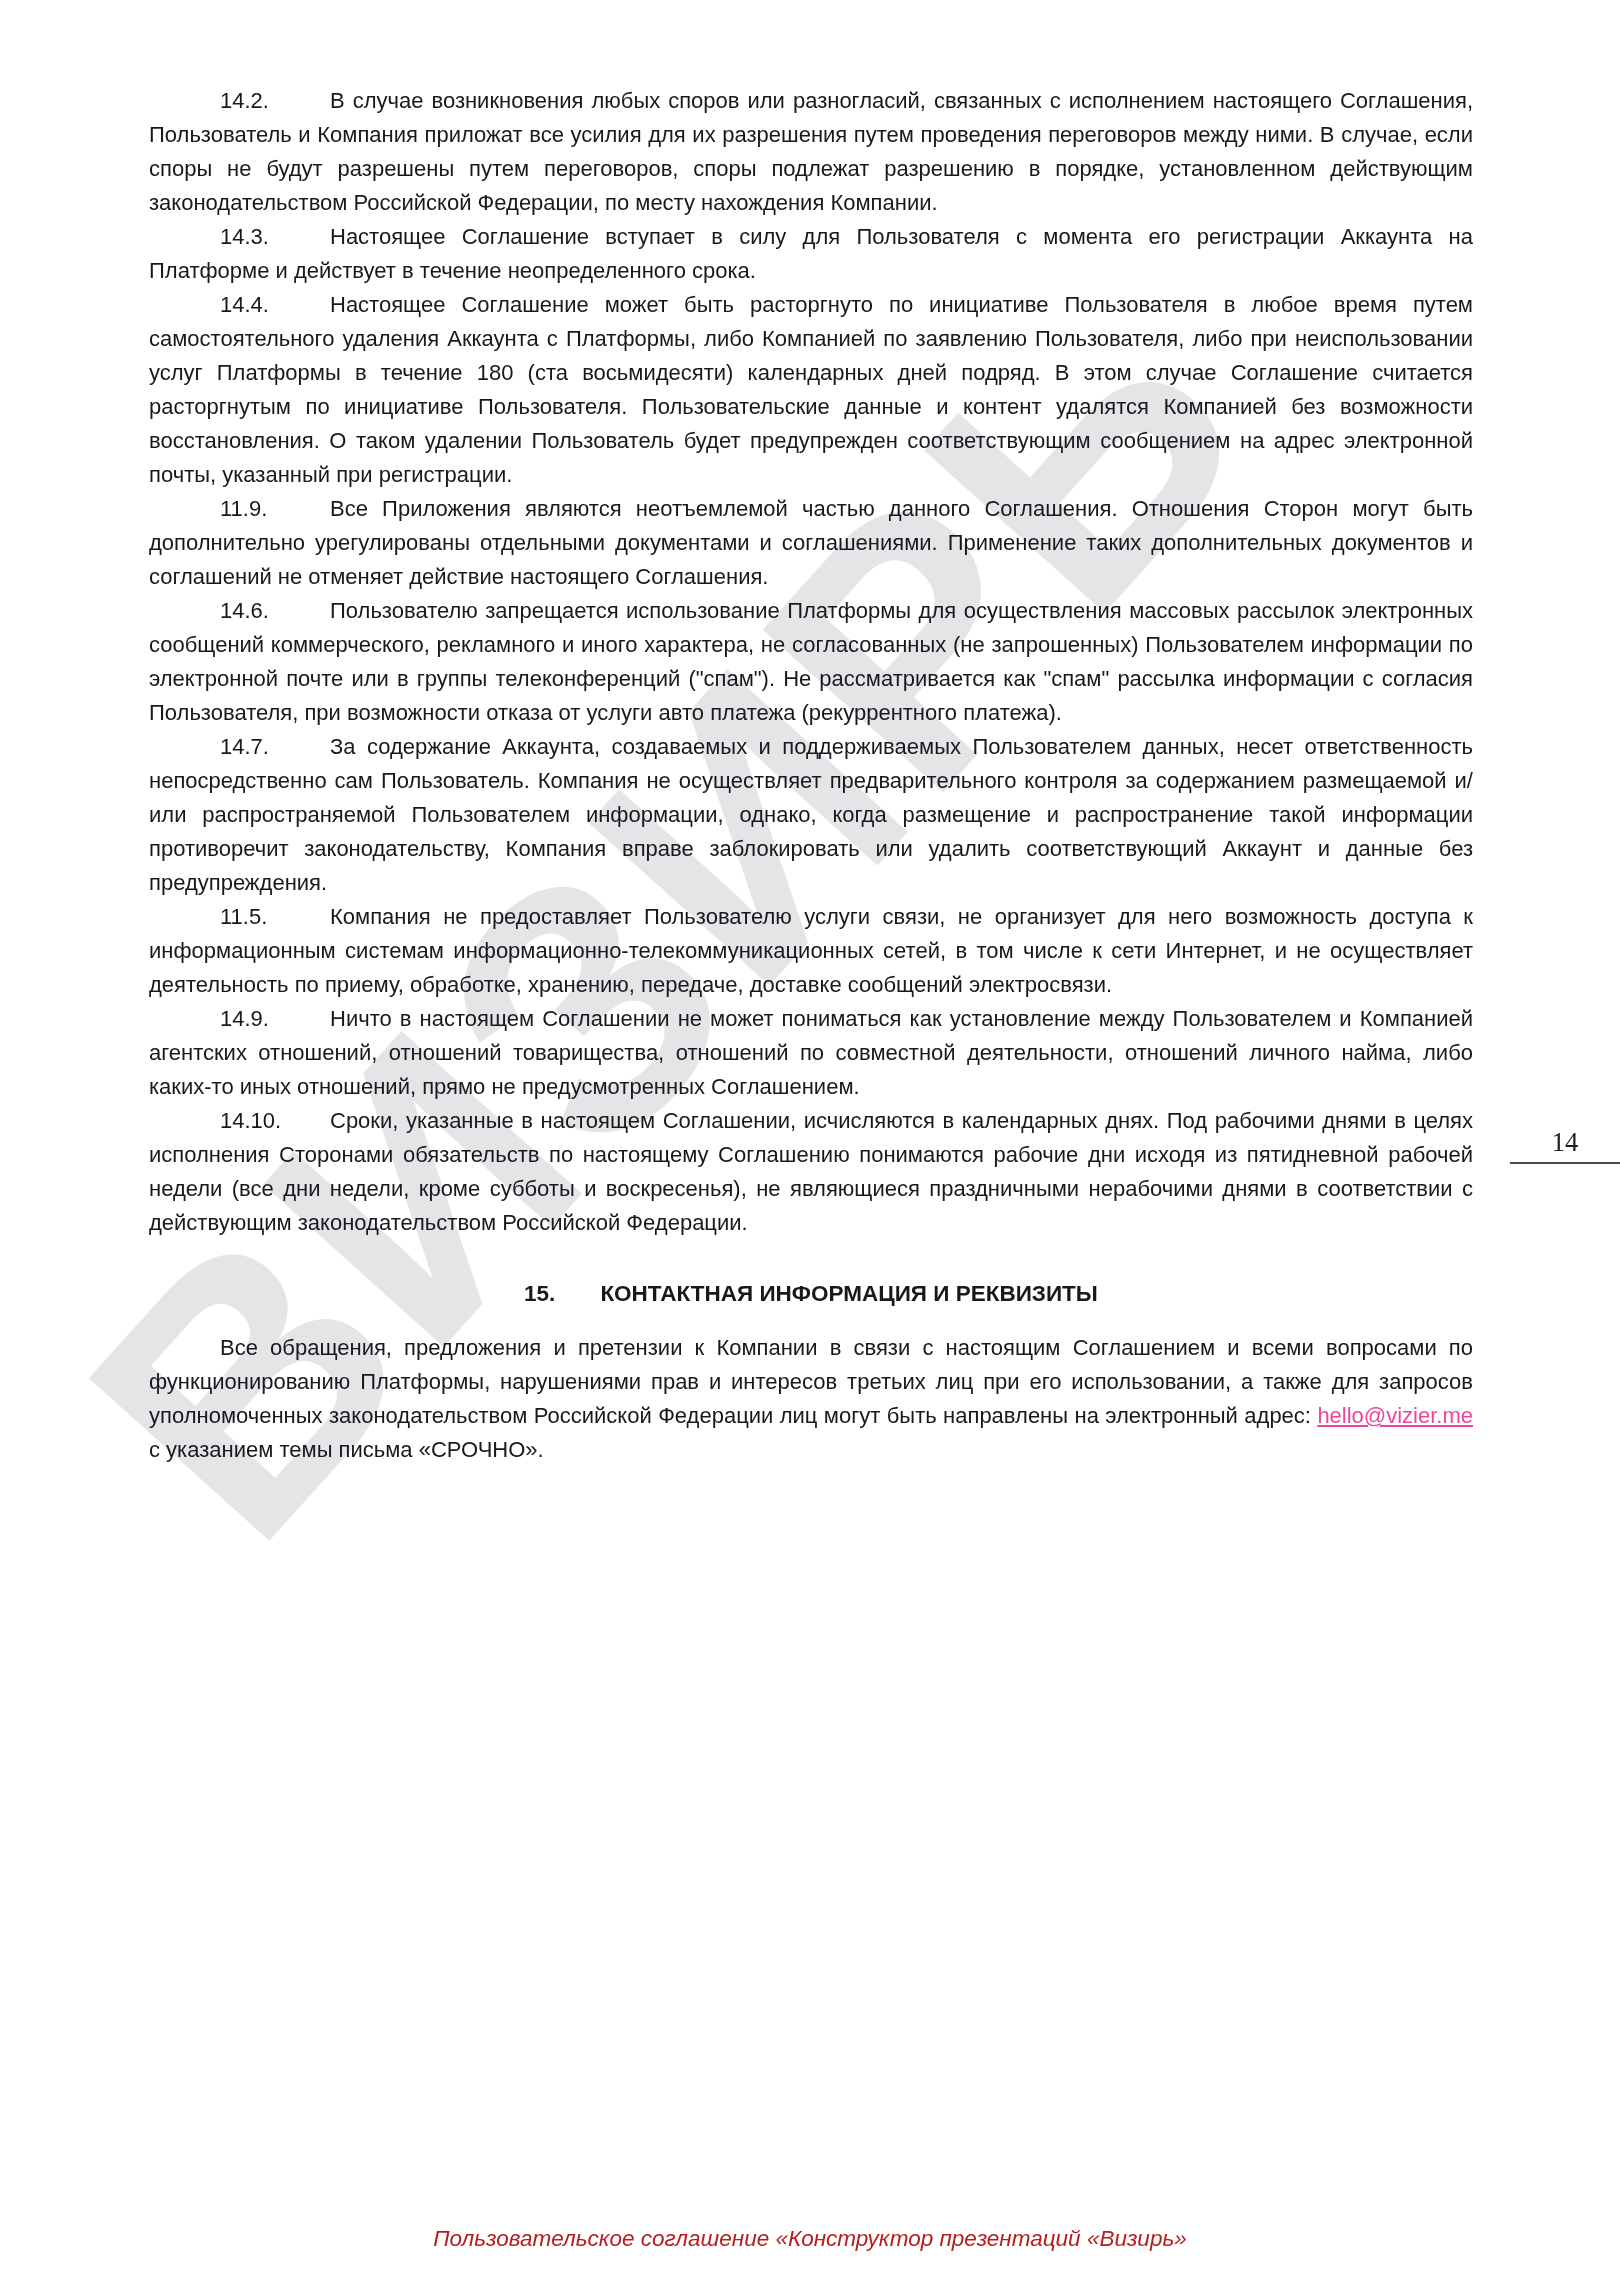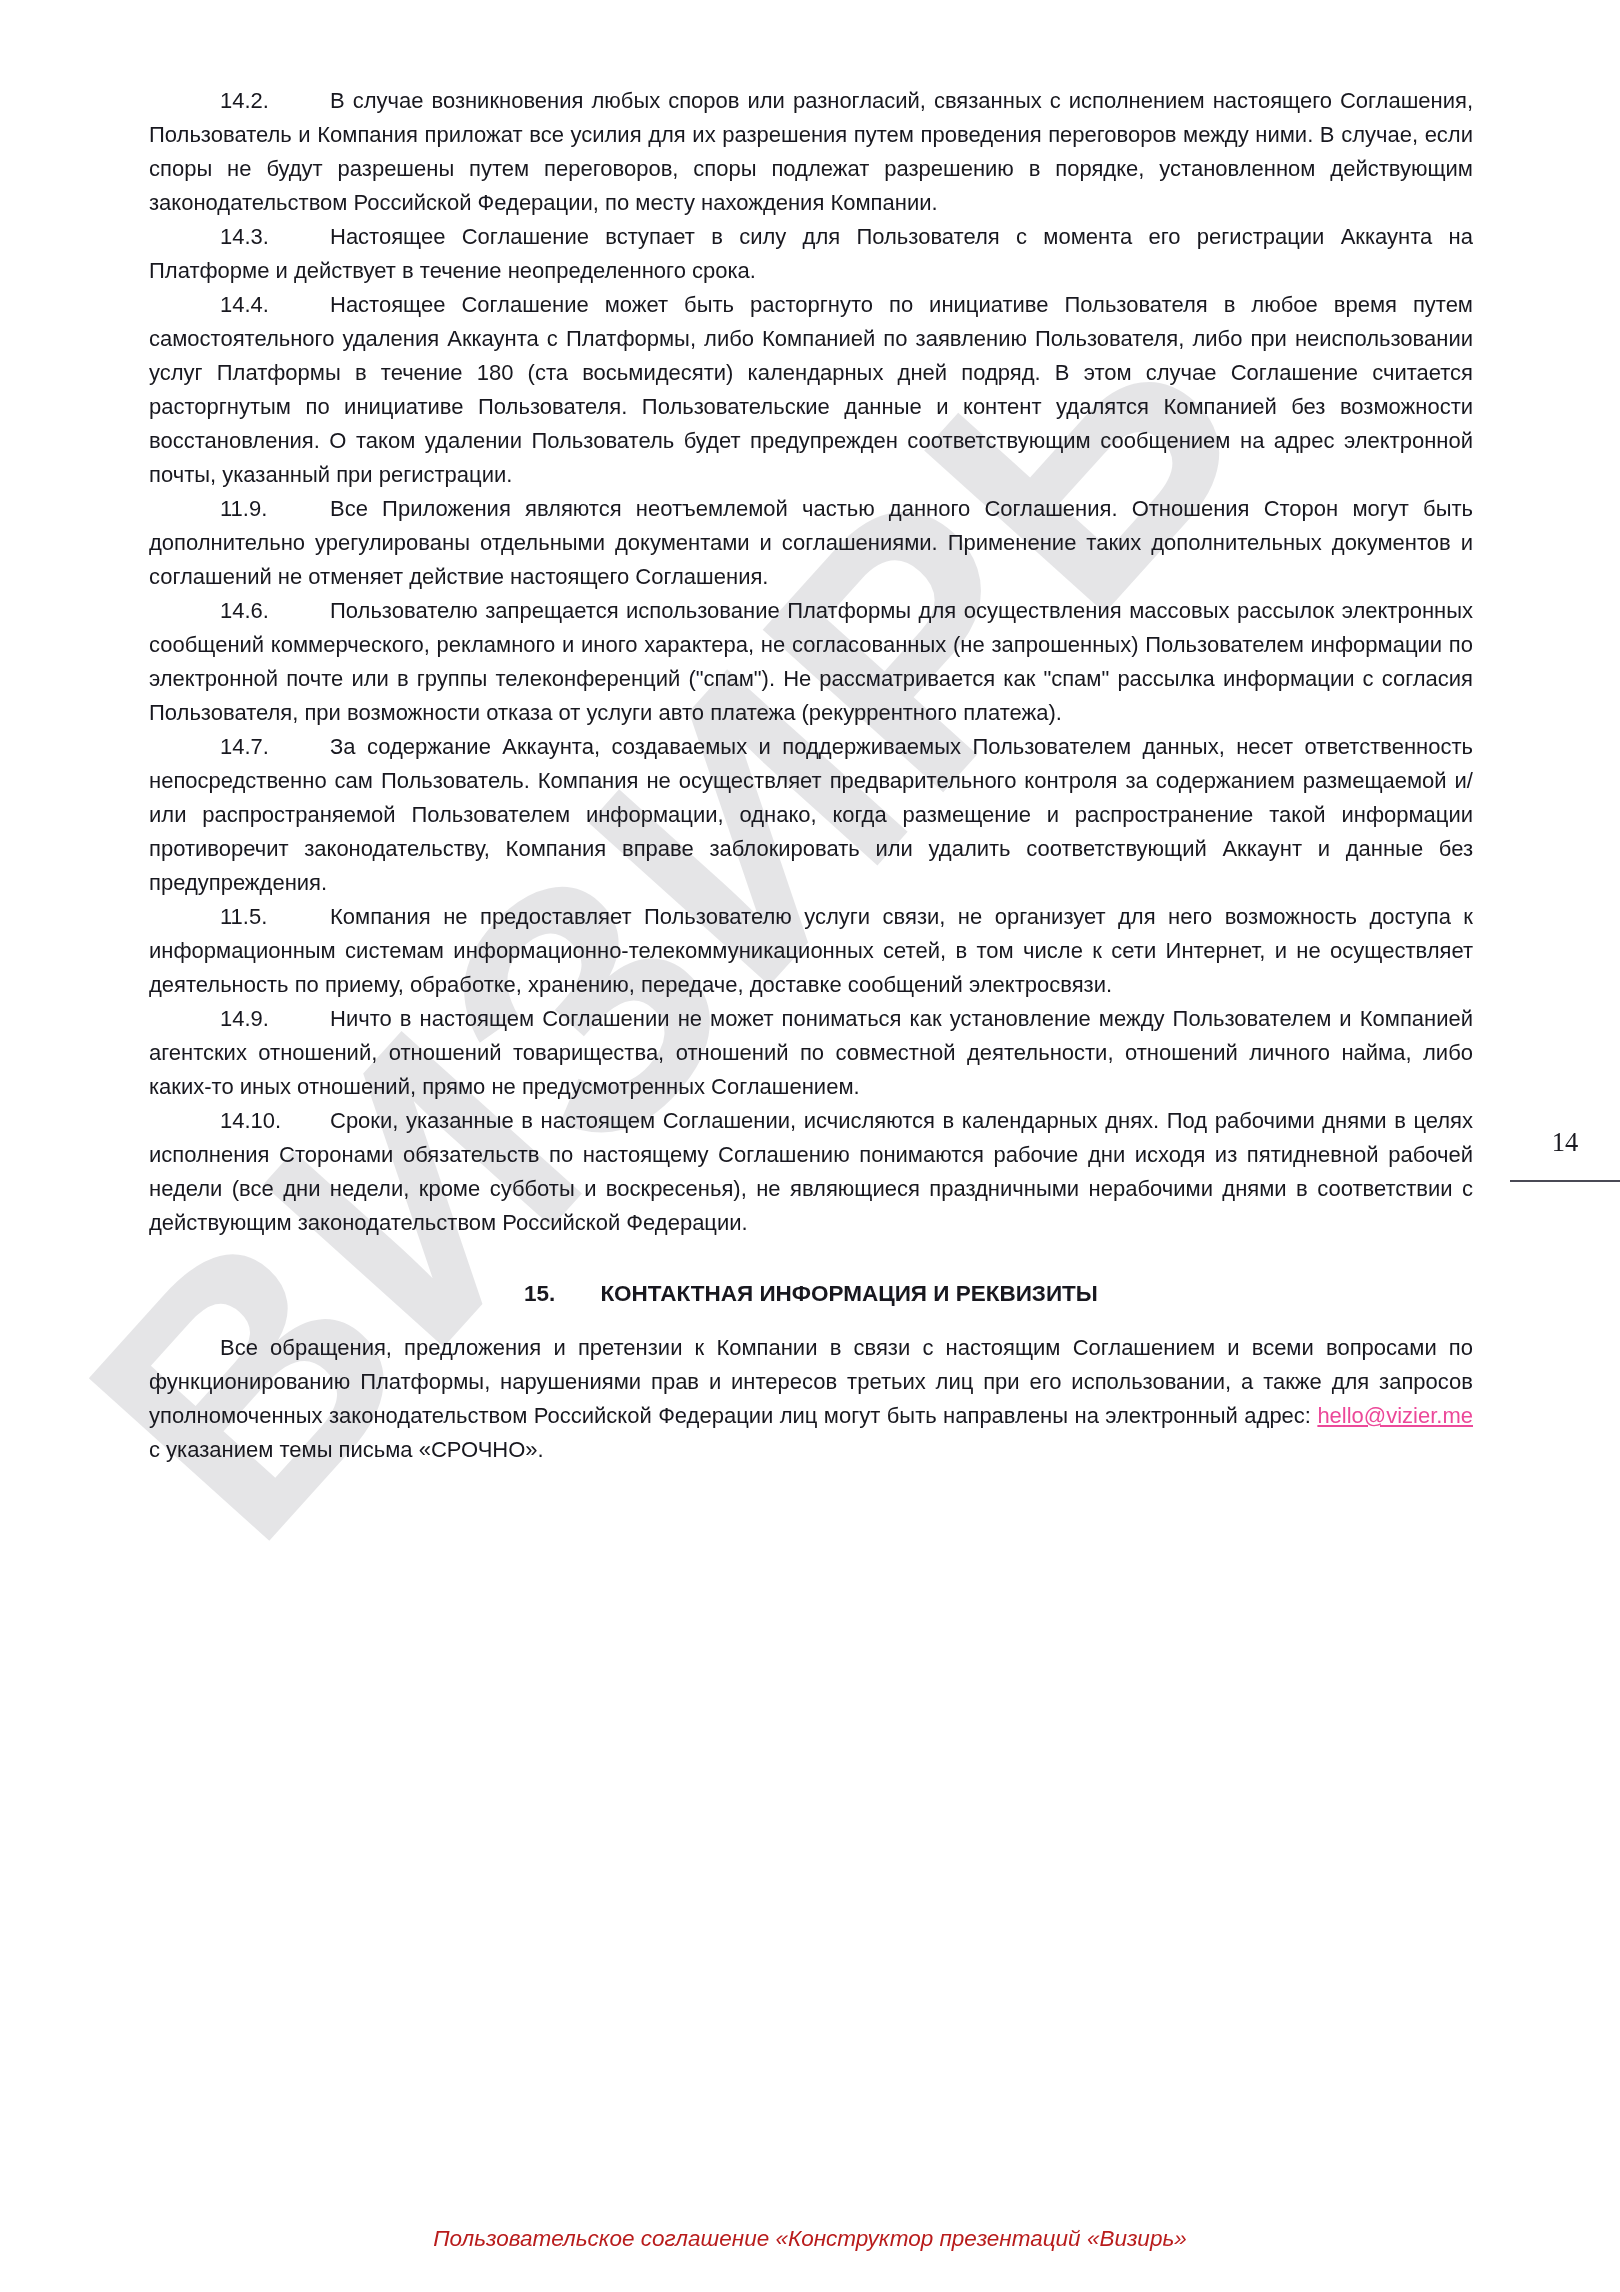--- a/index.html
+++ b/index.html
@@ -61,21 +61,21 @@
   }
   .pagenum {
     position: absolute;
     top: 1127px;
     right: 0;
     width: 110px;
     text-align: center;
     font-family: "Liberation Serif", "DejaVu Serif", serif;
     font-size: 26.5px;
     color: #1b1b22;
-    padding-bottom: 22px;
+    padding-bottom: 4px;
     border-bottom: 2px solid #4a4a55;
     z-index: 1;
   }
   .footer {
     position: absolute;
     left: 0;
     right: 0;
     bottom: 41px;
     text-align: center;
     font-style: italic;

